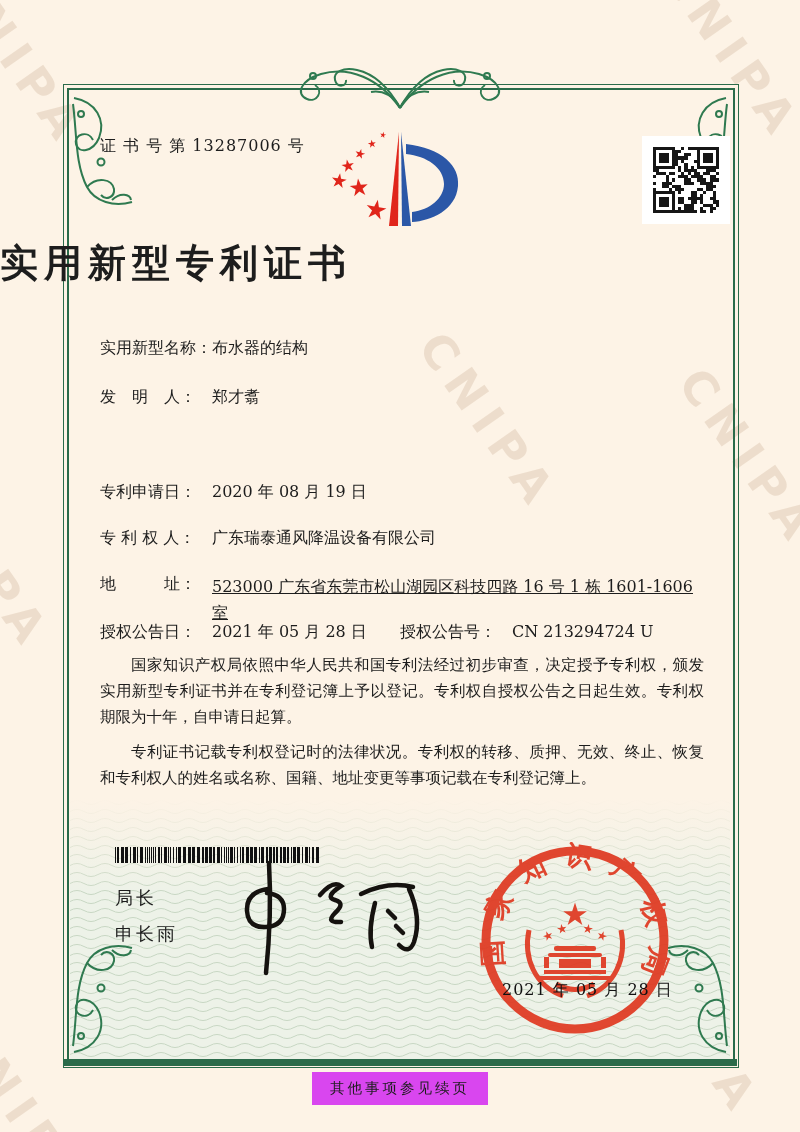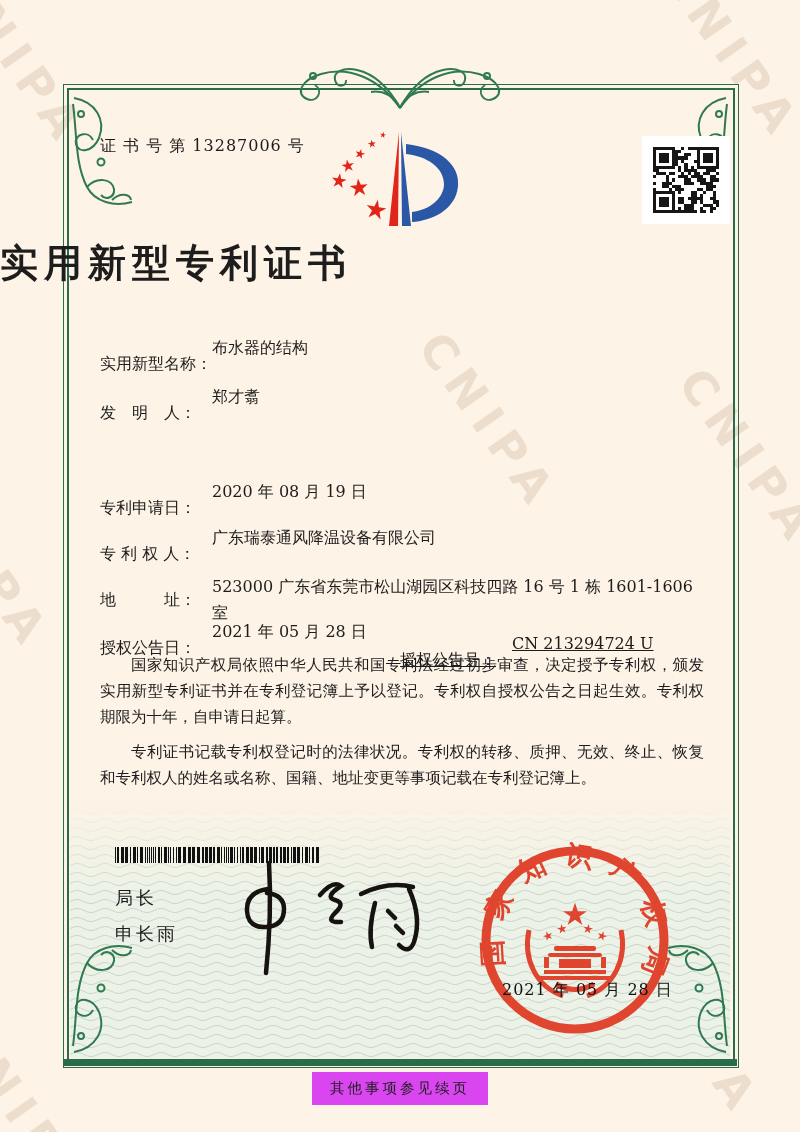--- a/index.html
+++ b/index.html
@@ -30,24 +30,24 @@
   .orn{position:absolute;z-index:4;pointer-events:none;}
   
   .content{position:absolute;left:0;top:0;width:800px;height:1132px;z-index:5;}
   .cert-no{position:absolute;left:100px;top:136px;font-size:16px;letter-spacing:1px;}
   .logo{position:absolute;left:328px;top:124px;}
   .qrbox{position:absolute;left:642px;top:136px;width:88px;height:88px;background:#ffffff;}
   .qrbox svg{position:absolute;left:11px;top:11px;}
   .title{position:absolute;left:0;top:238px;width:800px;text-align:left;
     font-size:38px;font-weight:700;letter-spacing:6px;}
   .row{position:absolute;left:100px;width:606px;display:flex;font-size:16px;}
-  .row .lab{width:112px;flex:none;white-space:pre;margin-top:16px;}
+  .row .lab{width:112px;flex:none;white-space:pre;}
   .row .val{white-space:pre;}
-  .addr .val{white-space:normal;width:494px;line-height:26px;}
-  .grant-pair2{position:absolute;left:300px;top:12px;display:flex;text-decoration:underline;}
+  .addr .val{white-space:normal;width:494px;line-height:26px;text-decoration:underline;}
+  .grant-pair2{position:absolute;left:300px;top:0;display:flex;}
   .paras{position:absolute;left:100px;top:652px;width:604px;}
   .paras p{margin:0 0 9px 0;text-indent:2em;font-size:15.5px;line-height:26px;text-align:justify;}
   .barcode{position:absolute;left:115px;top:847px;}
   .signer-title{position:absolute;left:115px;top:886px;font-size:18px;letter-spacing:3px;}
   .signer-name{position:absolute;left:115px;top:922px;font-size:18px;letter-spacing:3px;}
   .signature{position:absolute;left:228px;top:853px;}
   .seal{position:absolute;left:477px;top:842px;z-index:5;}
   .seal-date{position:absolute;left:502px;top:980px;font-size:16px;letter-spacing:1px;color:#111;z-index:6;}
   .page-num{position:absolute;left:0;top:1030px;width:800px;text-align:center;font-size:13.5px;letter-spacing:1px;}
   .note-wrap{position:absolute;left:0;top:1072px;width:800px;text-align:center;}

